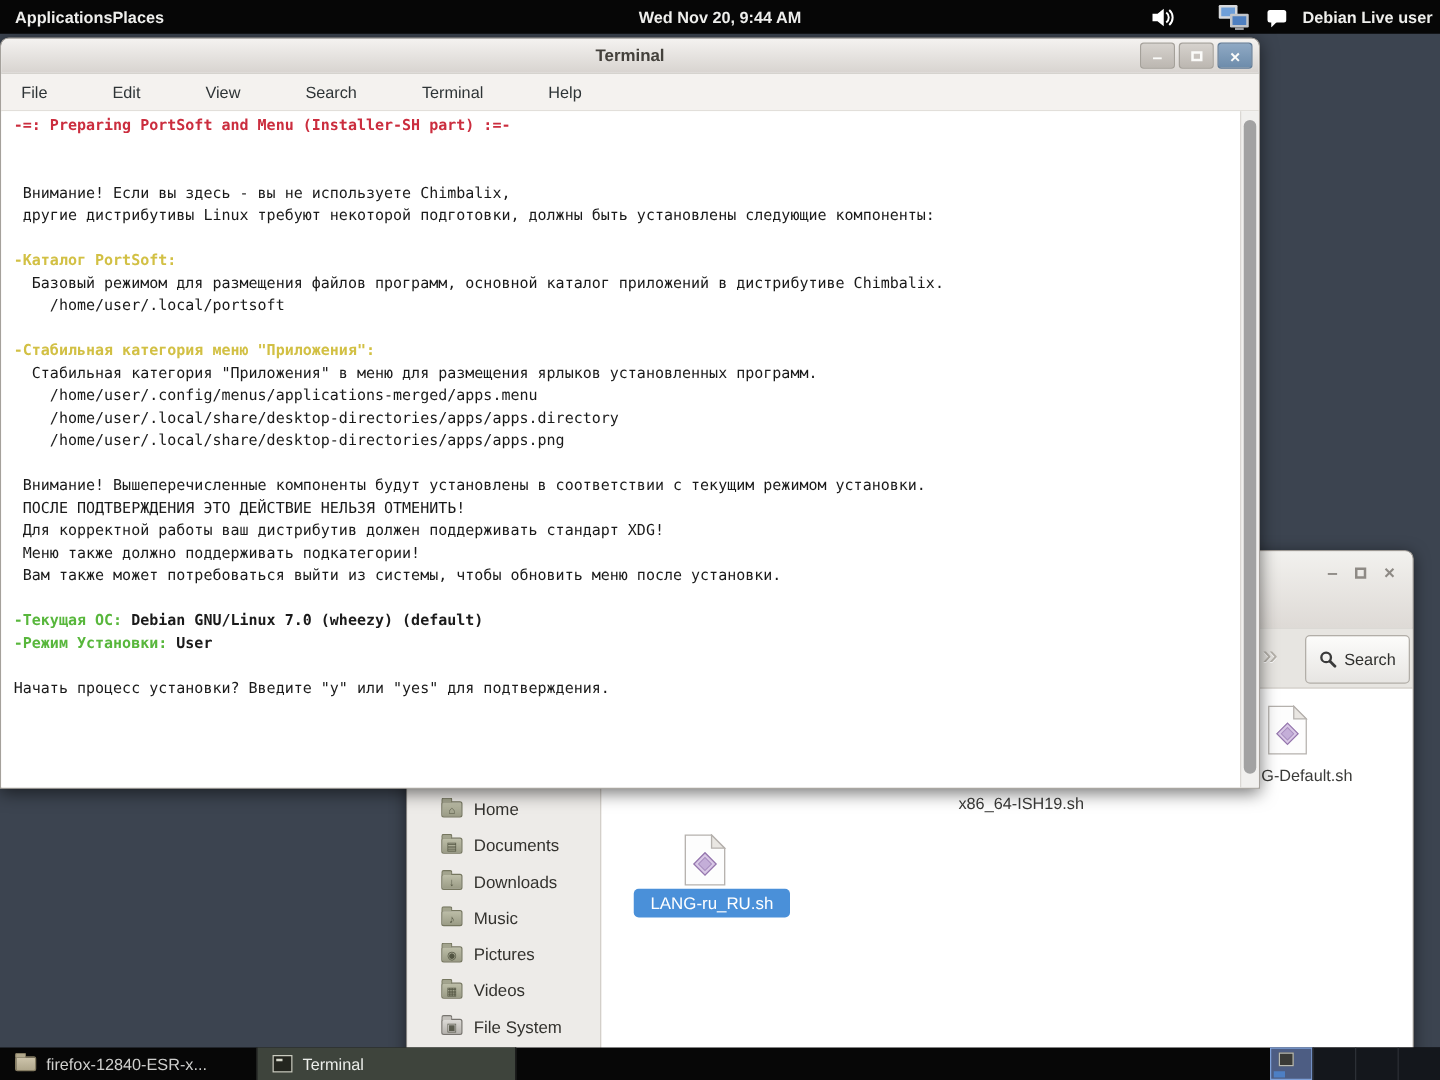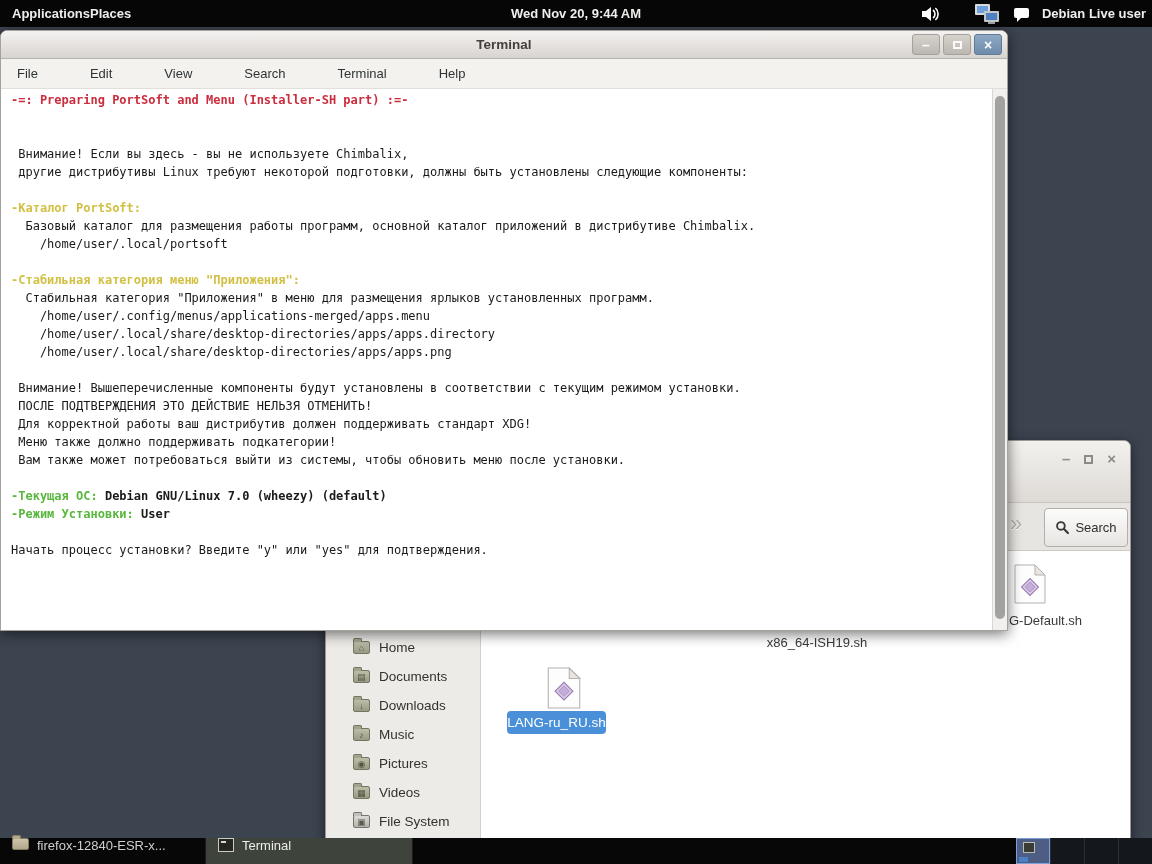--- a/index.html
+++ b/index.html
@@ -48,21 +48,21 @@
   .side-ico .glyph { position:absolute; inset:0; font-size:9px; line-height:12px; text-align:center;
                      color:rgba(46,48,32,.7); font-style:normal; }
   .side-ico.drive { background:linear-gradient(#dcdad6,#b5b2ad); border-color:#77746f; }
   .side-ico.drive::before { background:#c4c1bc; border-color:#77746f; }
 
   .file-label { position:absolute; font-size:13px; color:#3a3a38; white-space:nowrap; }
   .lbl-ish { left:421px; top:84px; width:140px; text-align:center; }
   .lbl-default { left:683px; top:62px; }
   .icon-default { position:absolute; left:687px; top:13px; }
   .icon-lang { position:absolute; left:220px; top:116px; }
-  .lbl-lang { position:absolute; left:181px; top:160px; width:99px; height:23px; background:#4a90d9;
+  .lbl-lang { position:absolute; left:181px; top:160px; width:125px; height:23px; background:#4a90d9;
               border-radius:4px; color:#ffffff; font-size:13.5px; text-align:center; line-height:23px; }
 
   
   .terminal-window { position:absolute; left:0px; top:30px; width:1008px; height:601px; z-index:20;
                      background:#ffffff; border:1px solid #a5a19b; border-radius:7px 7px 0 0;
                      box-shadow:0 3px 14px rgba(0,0,0,.55); }
   .term-titlebar { position:relative; height:28px; background:linear-gradient(#f4f2f0,#d8d4d0);
                    border-radius:6px 6px 0 0; border-bottom:1px solid #b7b3ad;
                    display:flex; align-items:center; justify-content:center; }
   .term-title { font-size:13.5px; font-weight:bold; color:#44413c; }
@@ -89,21 +89,21 @@
   .b { font-weight:bold; }
 
   .term-scrollbar { position:absolute; right:0; top:58px; bottom:0; width:15px; background:#f1f0ee;
                     border-left:1px solid #dad7d3; }
   .term-thumb { position:absolute; left:2px; top:7px; width:10px; height:523px; background:#a2a2a2;
                 border-radius:6px; }
 
   
   .taskbar { position:absolute; left:0; bottom:0; width:1152px; height:26px; background:#070707; z-index:30;
              display:flex; align-items:stretch; }
-  .task-btn { display:flex; align-items:flex-start; gap:8px; padding:0 12px; width:205px;
+  .task-btn { display:flex; align-items:center; gap:8px; padding:0 12px; width:205px;
               font-size:13px; color:#cfcfcd; cursor:default; }
   .task-btn.active { background:#3e443c; border-left:1px solid #1b1b1b; border-right:1px solid #1b1b1b;
                      color:#eceeea; width:208px; }
   .task-btn .label { white-space:nowrap; overflow:hidden; }
   .task-folder { width:17px; height:12px; background:linear-gradient(#cdc4ab,#b0a78c);
                  border:1px solid #857c62; border-radius:2px; position:relative; flex:0 0 auto; }
   .task-folder::before { content:""; position:absolute; top:-4px; left:-1px; width:7px; height:3px;
                  background:#b0a78c; border:1px solid #857c62; border-bottom:none; border-radius:2px 2px 0 0; }
   .task-term-ico { width:16px; height:14px; background:#24261f; border:1px solid #caccc0; position:relative; flex:0 0 auto; }
   .task-term-ico::before { content:""; position:absolute; left:2px; top:2px; width:5px; height:2px; background:#d7d9cc; }
@@ -230,21 +230,21 @@
         <span class="term-menu-item">Help</span>
       </div>
     <div class="term-content" id="term-lines">
         <div class="term-line"><span class="c-red b">-=: Preparing PortSoft and Menu (Installer-SH part) :=-</span></div>
         <div class="term-line">&nbsp;</div>
         <div class="term-line">&nbsp;</div>
         <div class="term-line"><span class="c-fg"> Внимание! Если вы здесь - вы не используете Chimbalix,</span></div>
         <div class="term-line"><span class="c-fg"> другие дистрибутивы Linux требуют некоторой подготовки, должны быть установлены следующие компоненты:</span></div>
         <div class="term-line">&nbsp;</div>
         <div class="term-line"><span class="c-yellow b">-Каталог PortSoft:</span></div>
-        <div class="term-line"><span class="c-fg">  Базовый каталог для размещения работы программ, основной каталог приложений в дистрибутиве Chimbalix.</span></div>
+        <div class="term-line"><span class="c-fg">  Базовый режимом для размещения файлов программ, основной каталог приложений в дистрибутиве Chimbalix.</span></div>
         <div class="term-line"><span class="c-fg">    /home/user/.local/portsoft</span></div>
         <div class="term-line">&nbsp;</div>
         <div class="term-line"><span class="c-yellow b">-Стабильная категория меню "Приложения":</span></div>
         <div class="term-line"><span class="c-fg">  Стабильная категория "Приложения" в меню для размещения ярлыков установленных программ.</span></div>
         <div class="term-line"><span class="c-fg">    /home/user/.config/menus/applications-merged/apps.menu</span></div>
         <div class="term-line"><span class="c-fg">    /home/user/.local/share/desktop-directories/apps/apps.directory</span></div>
         <div class="term-line"><span class="c-fg">    /home/user/.local/share/desktop-directories/apps/apps.png</span></div>
         <div class="term-line">&nbsp;</div>
         <div class="term-line"><span class="c-fg"> Внимание! Вышеперечисленные компоненты будут установлены в соответствии с текущим режимом установки.</span></div>
         <div class="term-line"><span class="c-fg"> ПОСЛЕ ПОДТВЕРЖДЕНИЯ ЭТО ДЕЙСТВИЕ НЕЛЬЗЯ ОТМЕНИТЬ!</span></div>

